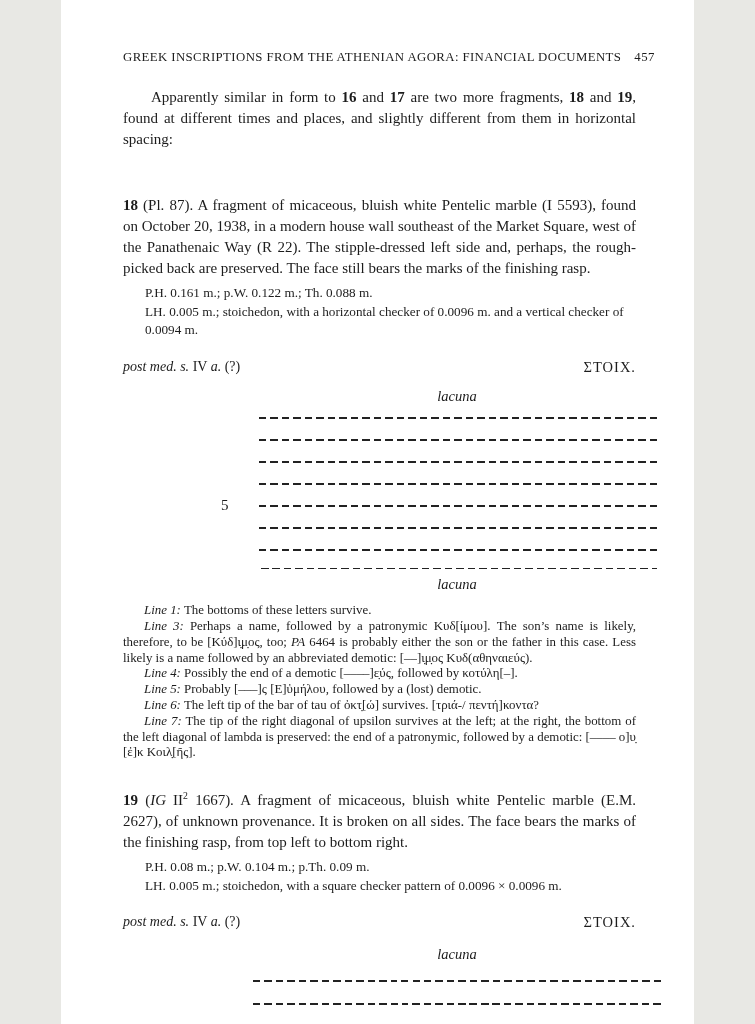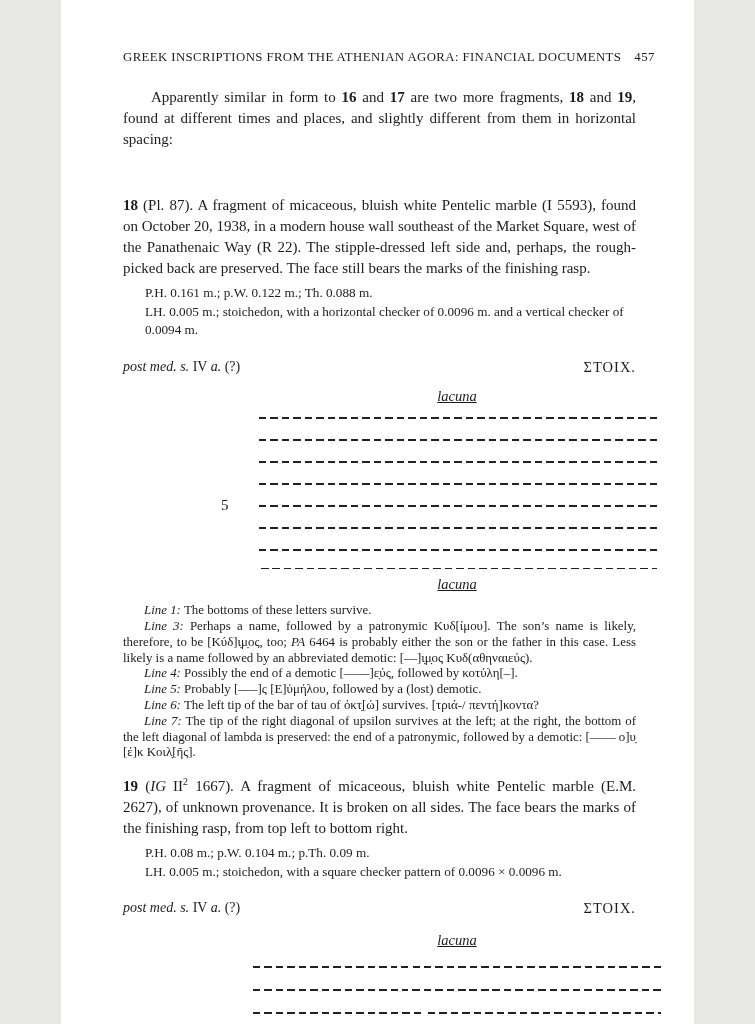--- a/index.html
+++ b/index.html
@@ -52,21 +52,20 @@
   }
   
   .insc{margin-top:11px;}
   .insc18{margin-left:98px;width:440px;}
   .insc19{margin-left:128px;width:412px;}
   .lacuna{
     font-style:italic;
     font-size:14.5px;
     text-align:center;
     line-height:19px;
-    text-decoration:underline;
   }
   .insc18 .lacuna{margin-left:36px;width:400px;}
   .greek-row{
     display:flex;
     font-size:16px;
     line-height:22px;
     white-space:pre;
   }
   .insc18 .greek-row{height:22px;}
   .insc19 .greek-row{height:23px;line-height:23px;}
@@ -87,21 +86,21 @@
     background:repeating-linear-gradient(to right,#222 0 7.5px,transparent 7.5px 11.5px);
   }
   
   .notes{margin-top:9px;}
   .note{
     font-size:12.9px;
     line-height:15.8px;
     text-align:justify;
     text-indent:21px;
   }
-  .entry19-lead{margin-top:15px;}
+  .entry19-lead{margin-top:29px;}
   .insc19{margin-top:14px;}
   .insc19 .lacuna{margin-bottom:4px;}
 </style>
 </head>
 <body>
 
 <div class="page">
 
   <div class="running-head">
     <span>GREEK INSCRIPTIONS FROM THE ATHENIAN AGORA: FINANCIAL DOCUMENTS</span><span class="pageno">457</span>

